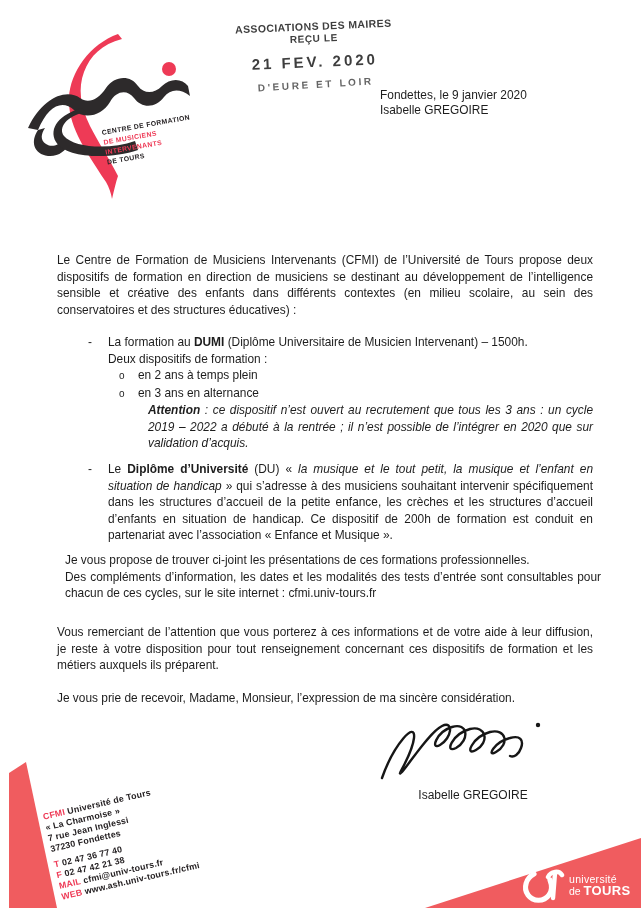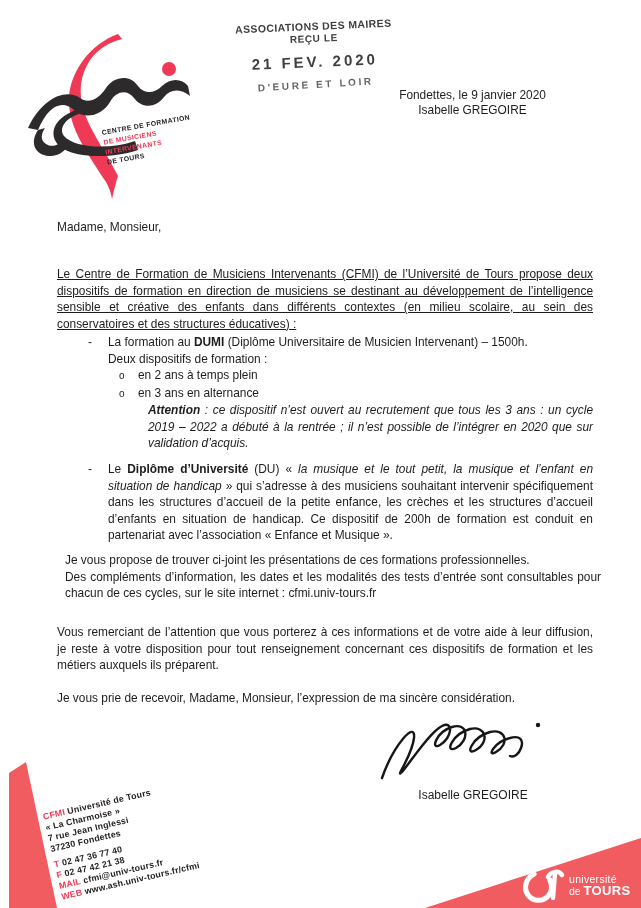--- a/index.html
+++ b/index.html
@@ -24,21 +24,21 @@
   
   .stamp{
     position:absolute;left:222px;top:20px;width:185px;text-align:center;
     color:#2e2e2e;font-weight:bold;transform:rotate(-2.5deg);opacity:.92;
   }
   .stamp-org{font-size:10.5px;letter-spacing:.4px;}
   .stamp-recu{font-size:10px;letter-spacing:.6px;margin-top:1px;}
   .stamp-date{font-size:15px;letter-spacing:3px;margin-top:9px;white-space:nowrap;}
   .stamp-dept{font-size:10px;letter-spacing:2.6px;margin-top:9px;opacity:.8;transform:rotate(-1deg);}
   
-  .dateline{position:absolute;left:380px;top:88px;width:185px;text-align:center;font-size:11.9px;line-height:15px;}
+  .dateline{position:absolute;left:380px;top:88px;width:185px;text-align:left;font-size:11.9px;line-height:15px;}
   
   .cfmi-logo{position:absolute;left:12px;top:12px;width:200px;height:195px;}
   .cfmi-logo-text{
     position:absolute;left:101px;top:128px;width:110px;transform:rotate(-10deg);transform-origin:left top;
     font-size:6.8px;font-weight:bold;letter-spacing:.4px;line-height:10px;white-space:nowrap;
   }
   .cfmi-logo-text .red{color:#ee3a56;}
   .cfmi-logo-text .blk{color:#262224;}
   
   .signature{position:absolute;left:372px;top:710px;}
@@ -84,23 +84,22 @@
     <div class="stamp-recu">REÇU LE</div>
     <div class="stamp-date">21 FEV. 2020</div>
     <div class="stamp-dept">D'EURE ET LOIR</div>
   </div>
 
   <div class="dateline">
     <div>Fondettes, le 9 janvier 2020</div>
     <div>Isabelle GREGOIRE</div>
   </div>
 
-  <div class="body-text" style="top:219px;">Madame, Monsieur,</div>
 
-  <div class="body-text" style="top:266px;text-decoration:underline;">Le Centre de Formation de Musiciens Intervenants (CFMI) de l’Université de Tours propose deux dispositifs de formation en direction de musiciens se destinant au développement de l’intelligence sensible et créative des enfants dans différents contextes (en milieu scolaire, au sein des conservatoires et des structures éducatives) :</div>
+  <div class="body-text" style="top:252px;">Le Centre de Formation de Musiciens Intervenants (CFMI) de l’Université de Tours propose deux dispositifs de formation en direction de musiciens se destinant au développement de l’intelligence sensible et créative des enfants dans différents contextes (en milieu scolaire, au sein des conservatoires et des structures éducatives) :</div>
 
   <div class="bullet" style="top:334px;">
     <span class="marker">-</span>
     <div class="content">
       <div><span>La formation au </span><span class="b">DUMI</span><span> (Diplôme Universitaire de Musicien Intervenant) – 1500h.</span></div>
       <div>Deux dispositifs de formation :</div>
       <div class="subline"><span class="sub-marker">o</span><span>en 2 ans à temps plein</span></div>
       <div class="subline"><span class="sub-marker">o</span><span>en 3 ans en alternance</span></div>
       <div class="attention"><span class="bi">Attention</span><span> : ce dispositif n’est ouvert au recrutement que tous les 3 ans : un cycle 2019 – 2022 a débuté à la rentrée ; il n’est possible de l’intégrer en 2020 que sur validation d’acquis.</span></div>
     </div>

